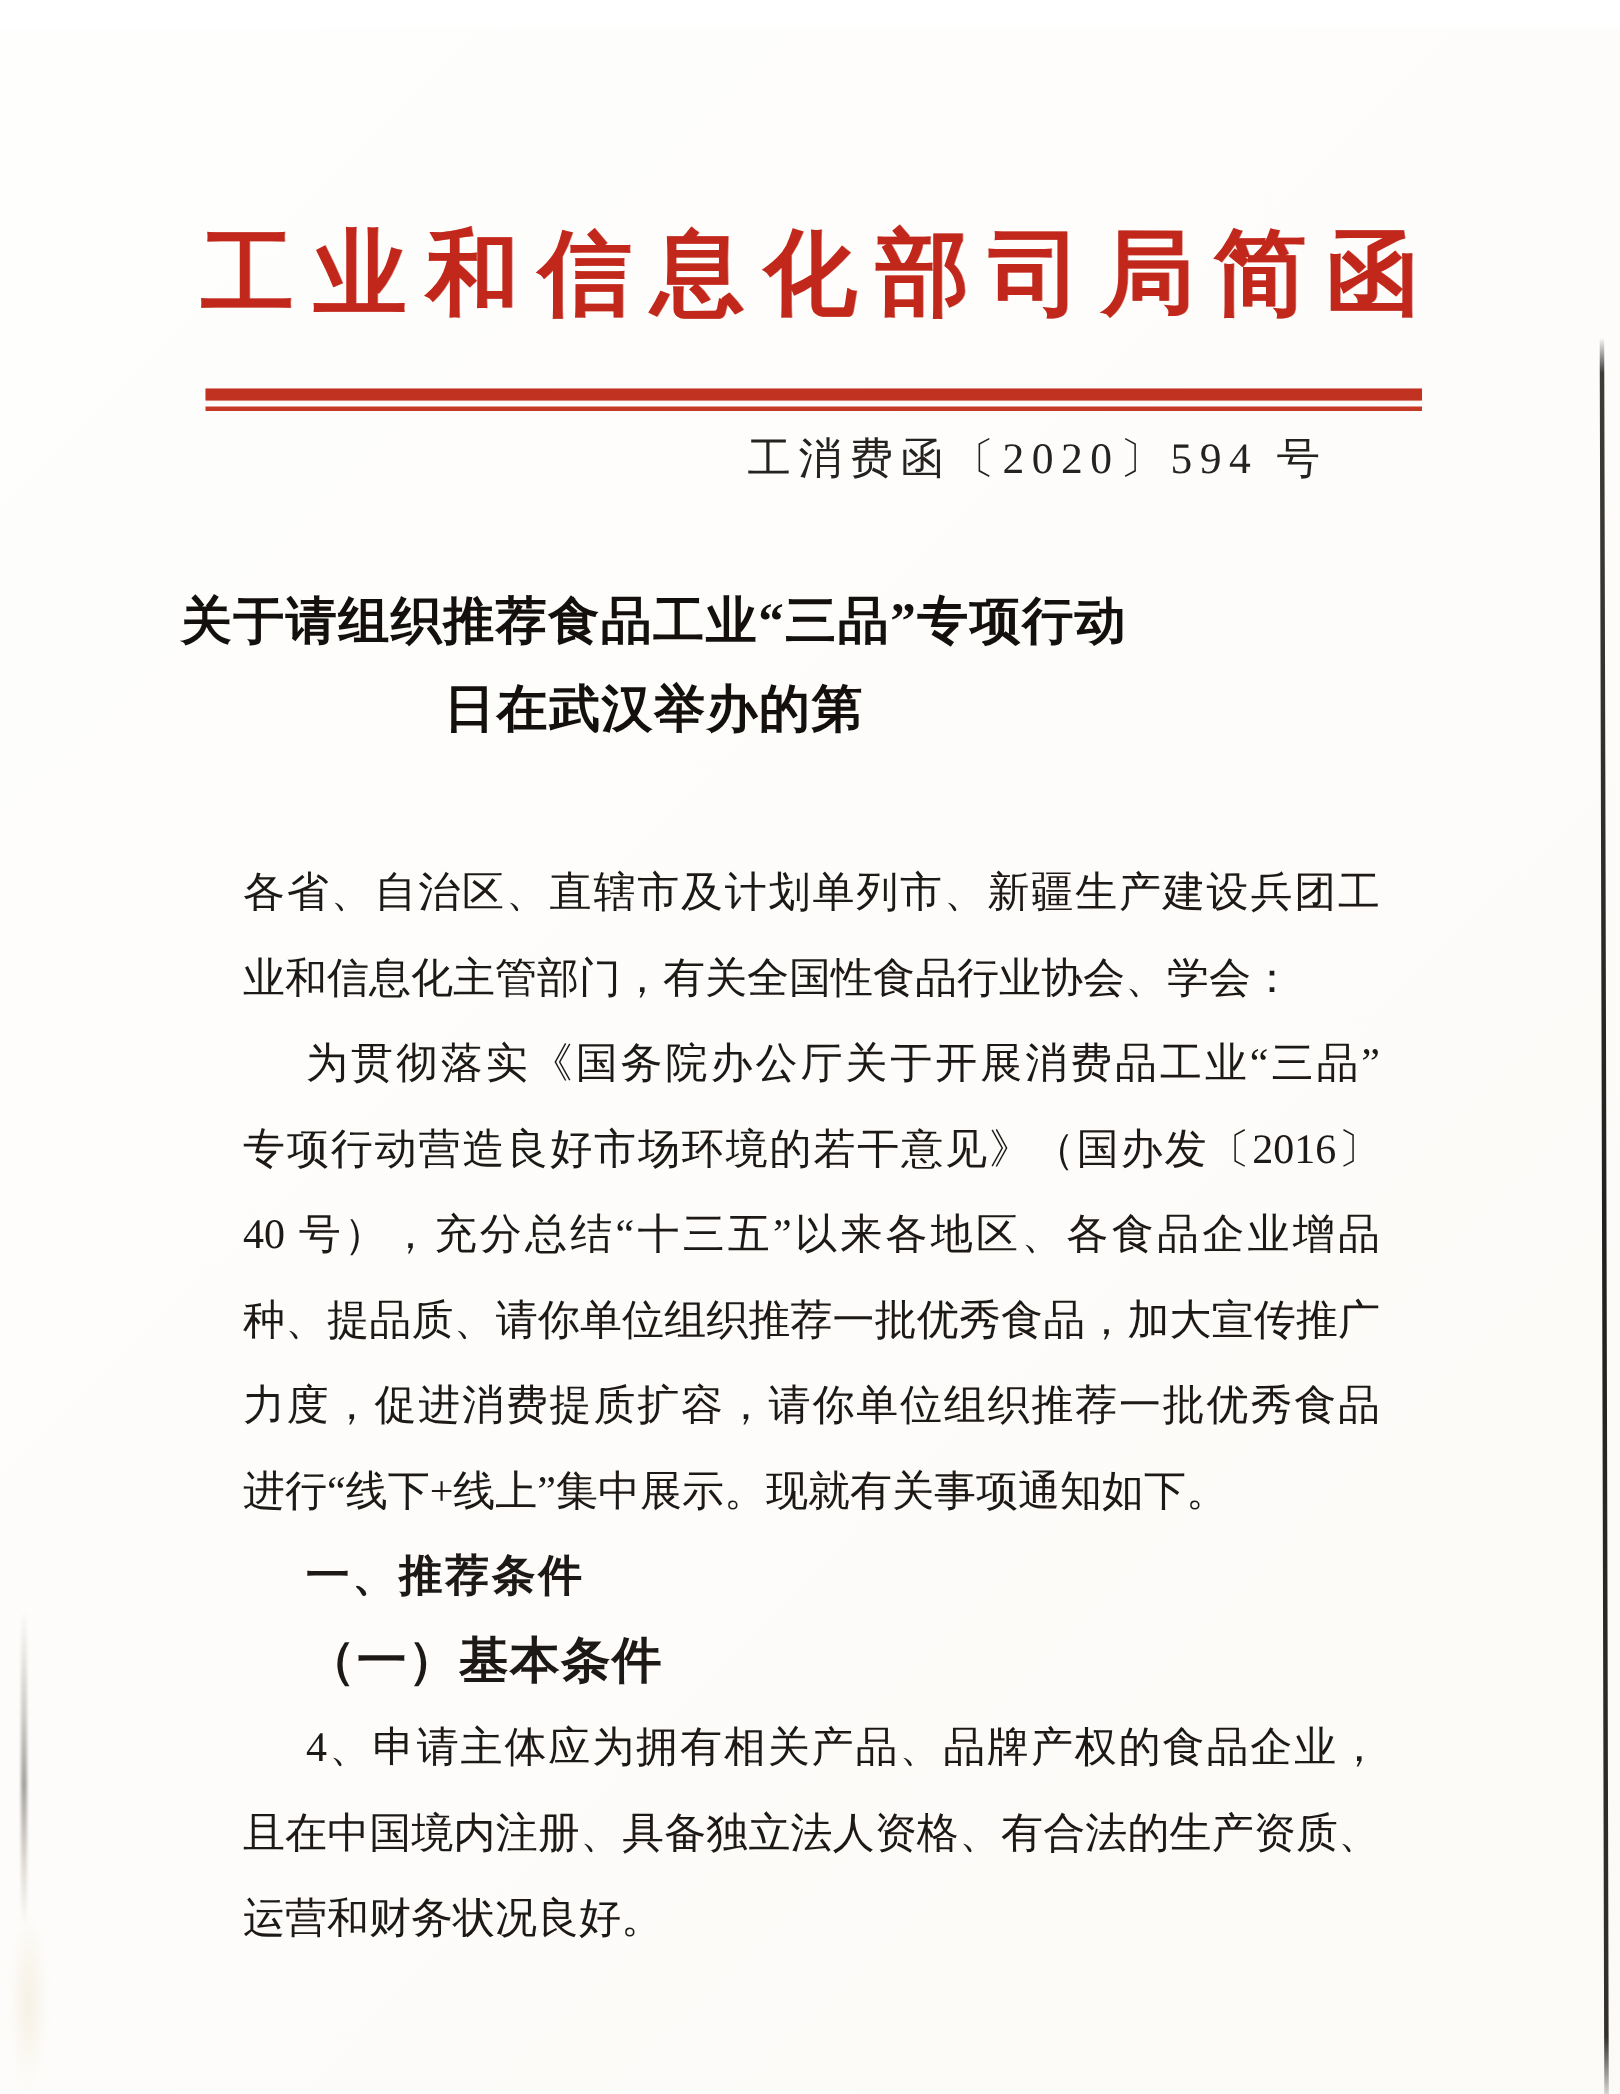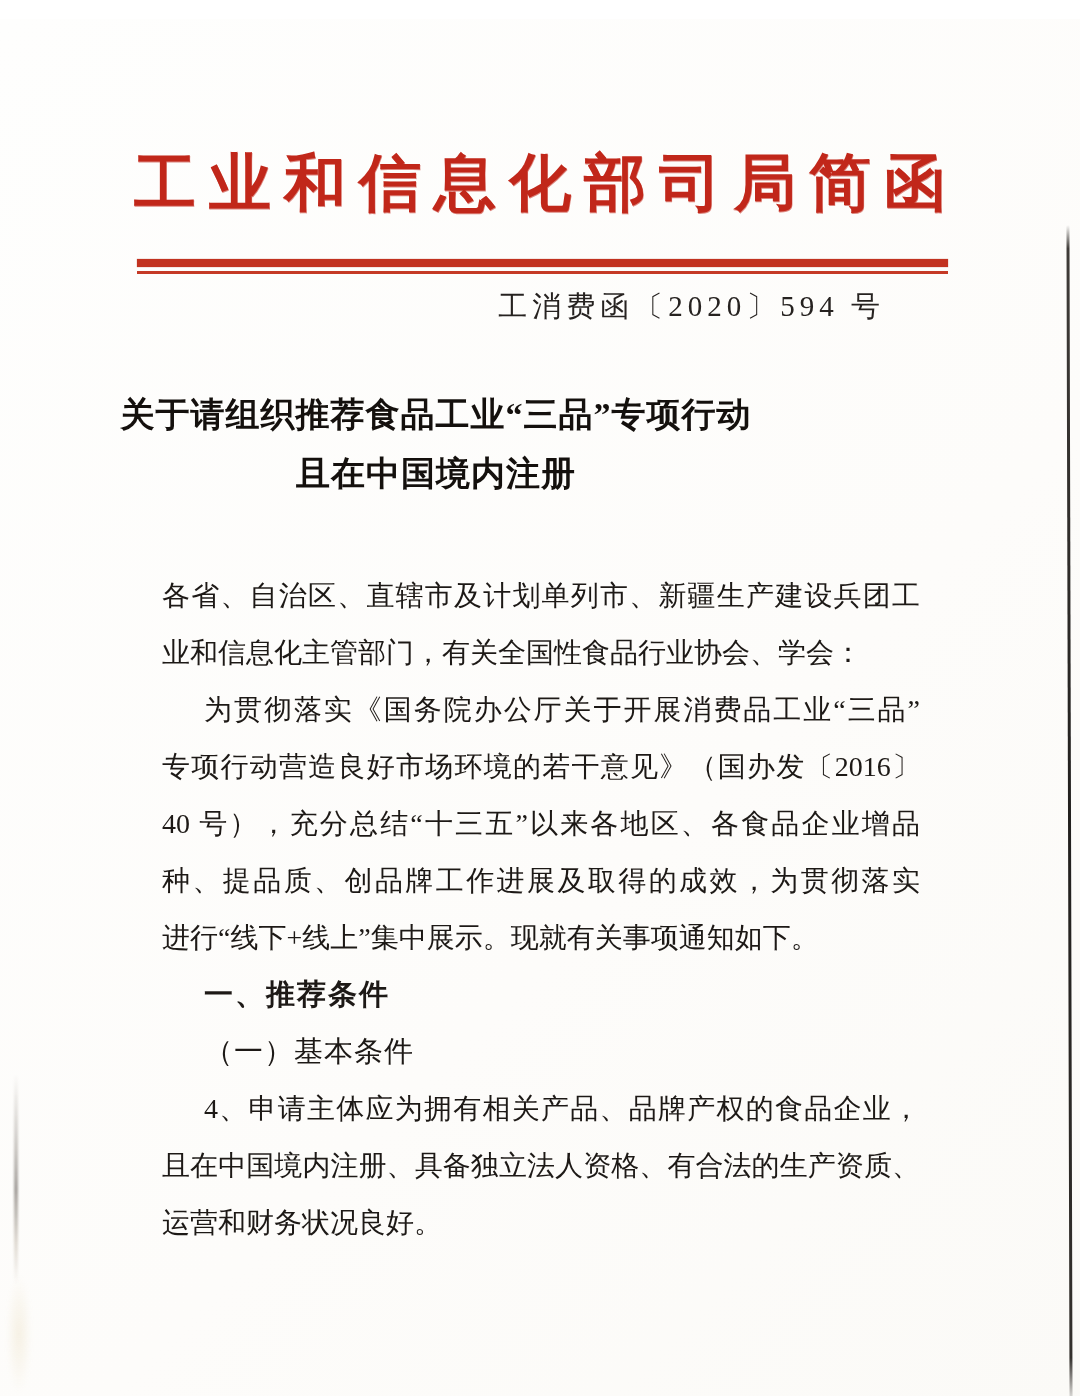--- a/index.html
+++ b/index.html
@@ -85,22 +85,22 @@
     text-justify: inter-character;
   }
   .line.i { text-indent: 42px; }
   .line.h1 {
     font-family: "Liberation Sans", "DejaVu Sans", sans-serif;
     font-weight: 700;
     font-size: 29px;
     letter-spacing: 2px;
   }
   .line.h2 {
-    font-weight: 400;
-    font-size: 29px;
+    font-weight: 700;
+    font-size: 33px;
     letter-spacing: 1px;
   }
   
   .scan-edge-right {
     position: absolute;
     top: 206px; left: 1068px;
     width: 3px; height: 1180px;
     background: linear-gradient(to bottom,
       rgba(20,18,16,0) 0%, rgba(30,26,22,0.85) 2%,
       rgba(22,20,18,0.95) 50%, rgba(30,26,22,0.9) 96%,
@@ -135,30 +135,31 @@
 
   <div class="letterhead">工业和信息化部司局简函</div>
 
   <div class="rule-thick"></div>
   <div class="rule-thin"></div>
 
   <div class="doc-number">工消费函〔2020〕594 号</div>
 
   <div class="title-block">
     <div class="title-line">关于请组织推荐食品工业“三品”专项行动</div>
-    <div class="title-line">且在中国境内注册</div>
+    <div class="title-line">日在武汉举办的第</div>
   </div>
 
   <div class="body-block" id="body-lines">
       <div class="line j">各省、自治区、直辖市及计划单列市、新疆生产建设兵团工</div>
       <div class="line">业和信息化主管部门，有关全国性食品行业协会、学会：</div>
       <div class="line j i">为贯彻落实《国务院办公厅关于开展消费品工业“三品”</div>
       <div class="line j">专项行动营造良好市场环境的若干意见》（国办发〔2016〕</div>
       <div class="line j">40 号），充分总结“十三五”以来各地区、各食品企业增品</div>
-      <div class="line j">种、提品质、创品牌工作进展及取得的成效，为贯彻落实</div>
+      <div class="line j">种、提品质、请你单位组织推荐一批优秀食品，加大宣传推广</div>
+      <div class="line j">力度，促进消费提质扩容，请你单位组织推荐一批优秀食品</div>
       <div class="line">进行“线下+线上”集中展示。现就有关事项通知如下。</div>
       <div class="line i h1">一、推荐条件</div>
       <div class="line i h2">（一）基本条件</div>
       <div class="line j i">4、申请主体应为拥有相关产品、品牌产权的食品企业，</div>
       <div class="line j">且在中国境内注册、具备独立法人资格、有合法的生产资质、</div>
       <div class="line">运营和财务状况良好。</div>
     </div>
 
   <div class="scan-edge-right"></div>
   <div class="scan-streak-left"></div>

